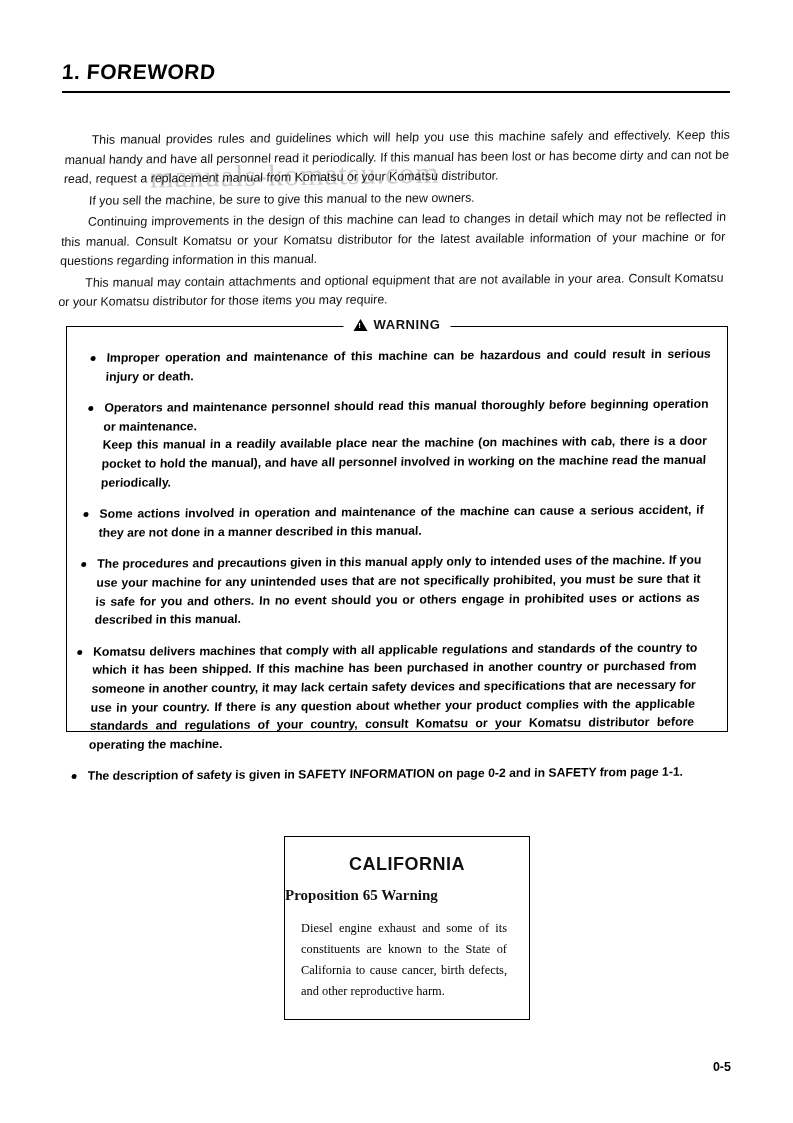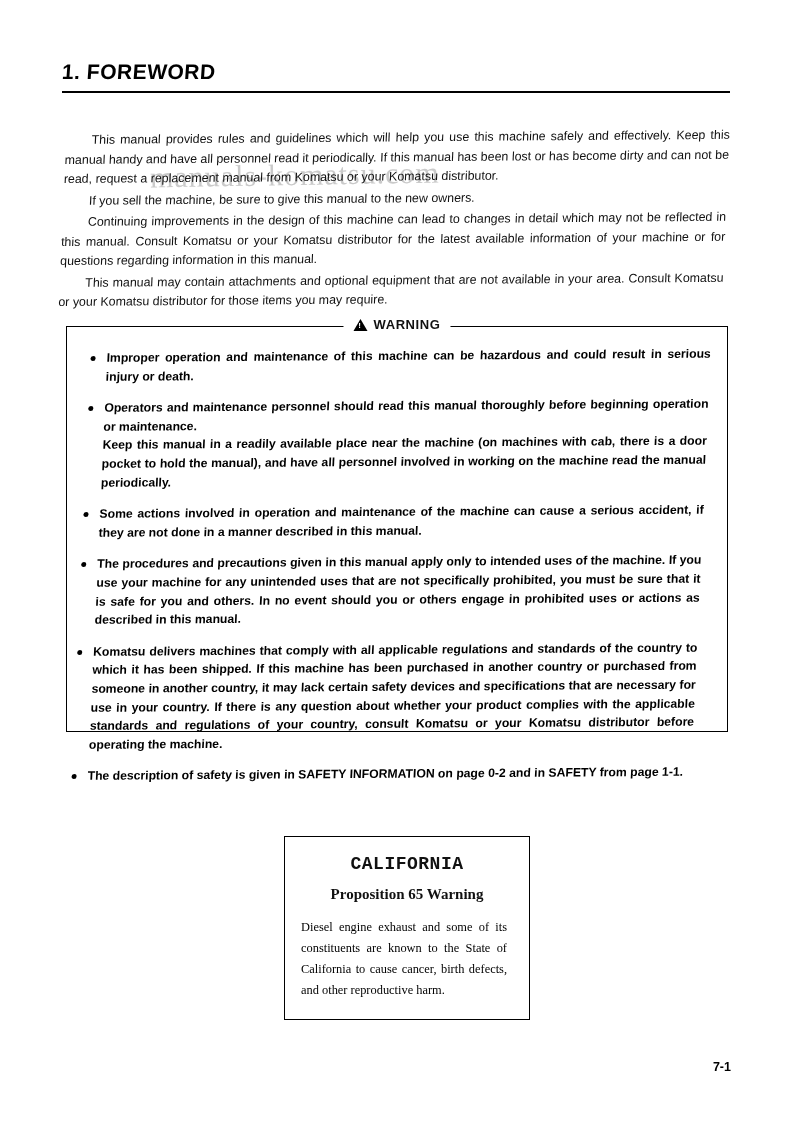--- a/index.html
+++ b/index.html
@@ -148,24 +148,24 @@
     border: 1.6px solid #000;
     box-sizing: border-box;
     background: #fff;
   }
   .cal-title {
     text-align: center;
     font-size: 18px;
     font-weight: bold;
     margin-top: 17px;
     letter-spacing: 0.5px;
-    font-family: Liberation Mono, monospace;
+    font-family: Liberation Sans, sans-serif;
   }
   .cal-subtitle {
-    text-align: center;
+    text-align: left;
     font-size: 15px;
     font-weight: bold;
     margin-top: 12px;
     font-family: "Liberation Serif", serif;
   }
   .cal-body {
     margin: 14px 22px 0 16px;
     font-size: 12.4px;
     line-height: 21px;
     text-align: justify;
@@ -245,15 +245,15 @@
       </div>
     </div>
   </div>
 
   <div class="california-box">
     <div class="cal-title">CALIFORNIA</div>
     <div class="cal-subtitle">Proposition 65 Warning</div>
     <div class="cal-body">Diesel engine exhaust and some of its constituents are known to the State of California to cause cancer, birth defects, and other reproductive harm.</div>
   </div>
 
-  <div class="footer-page">7-1</div>
+  <div class="footer-page">0-5</div>
 
 </div>
 
 </body></html>

